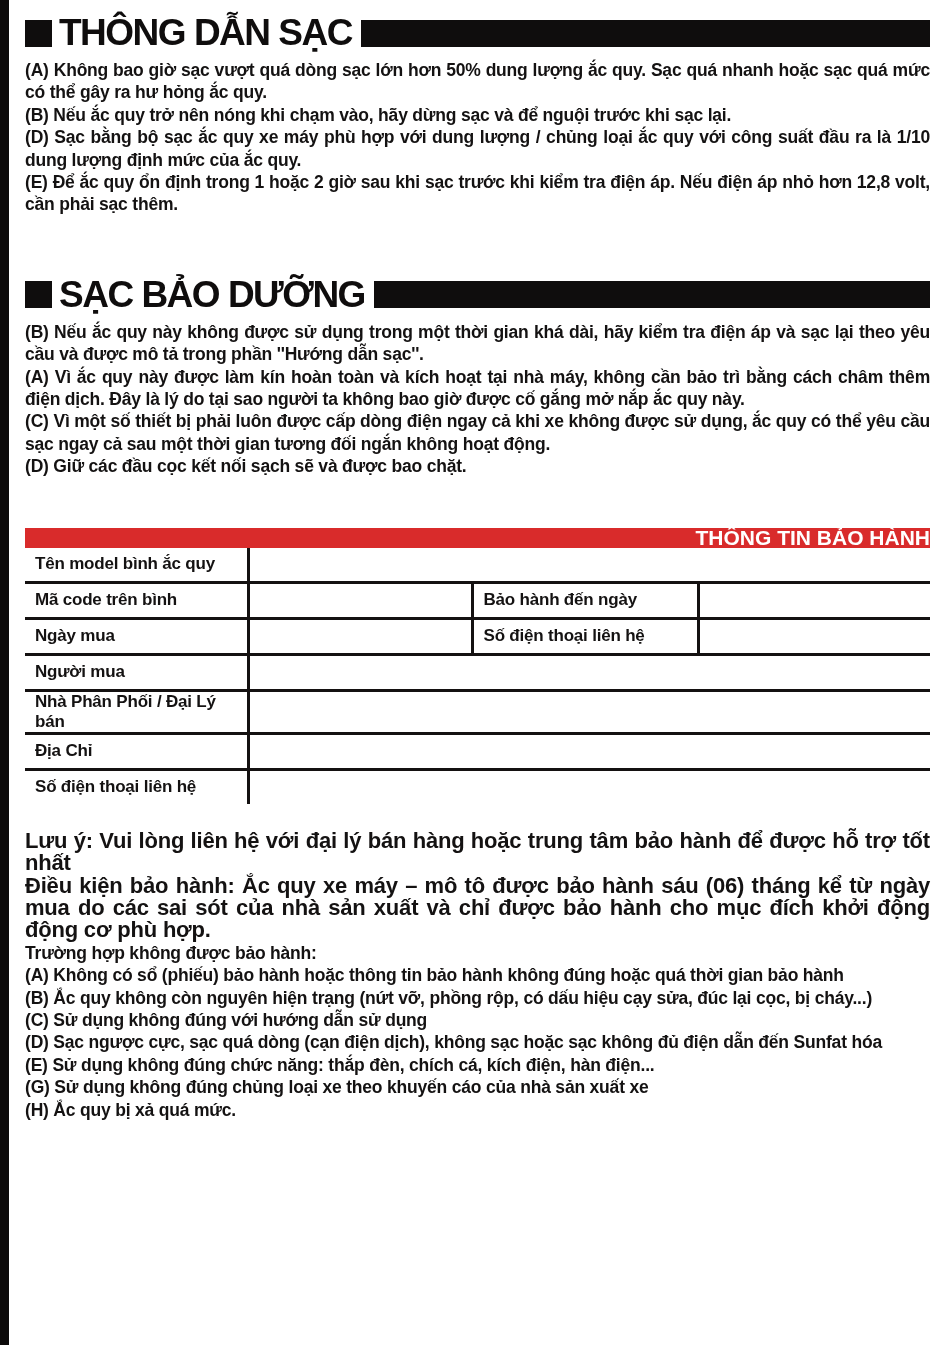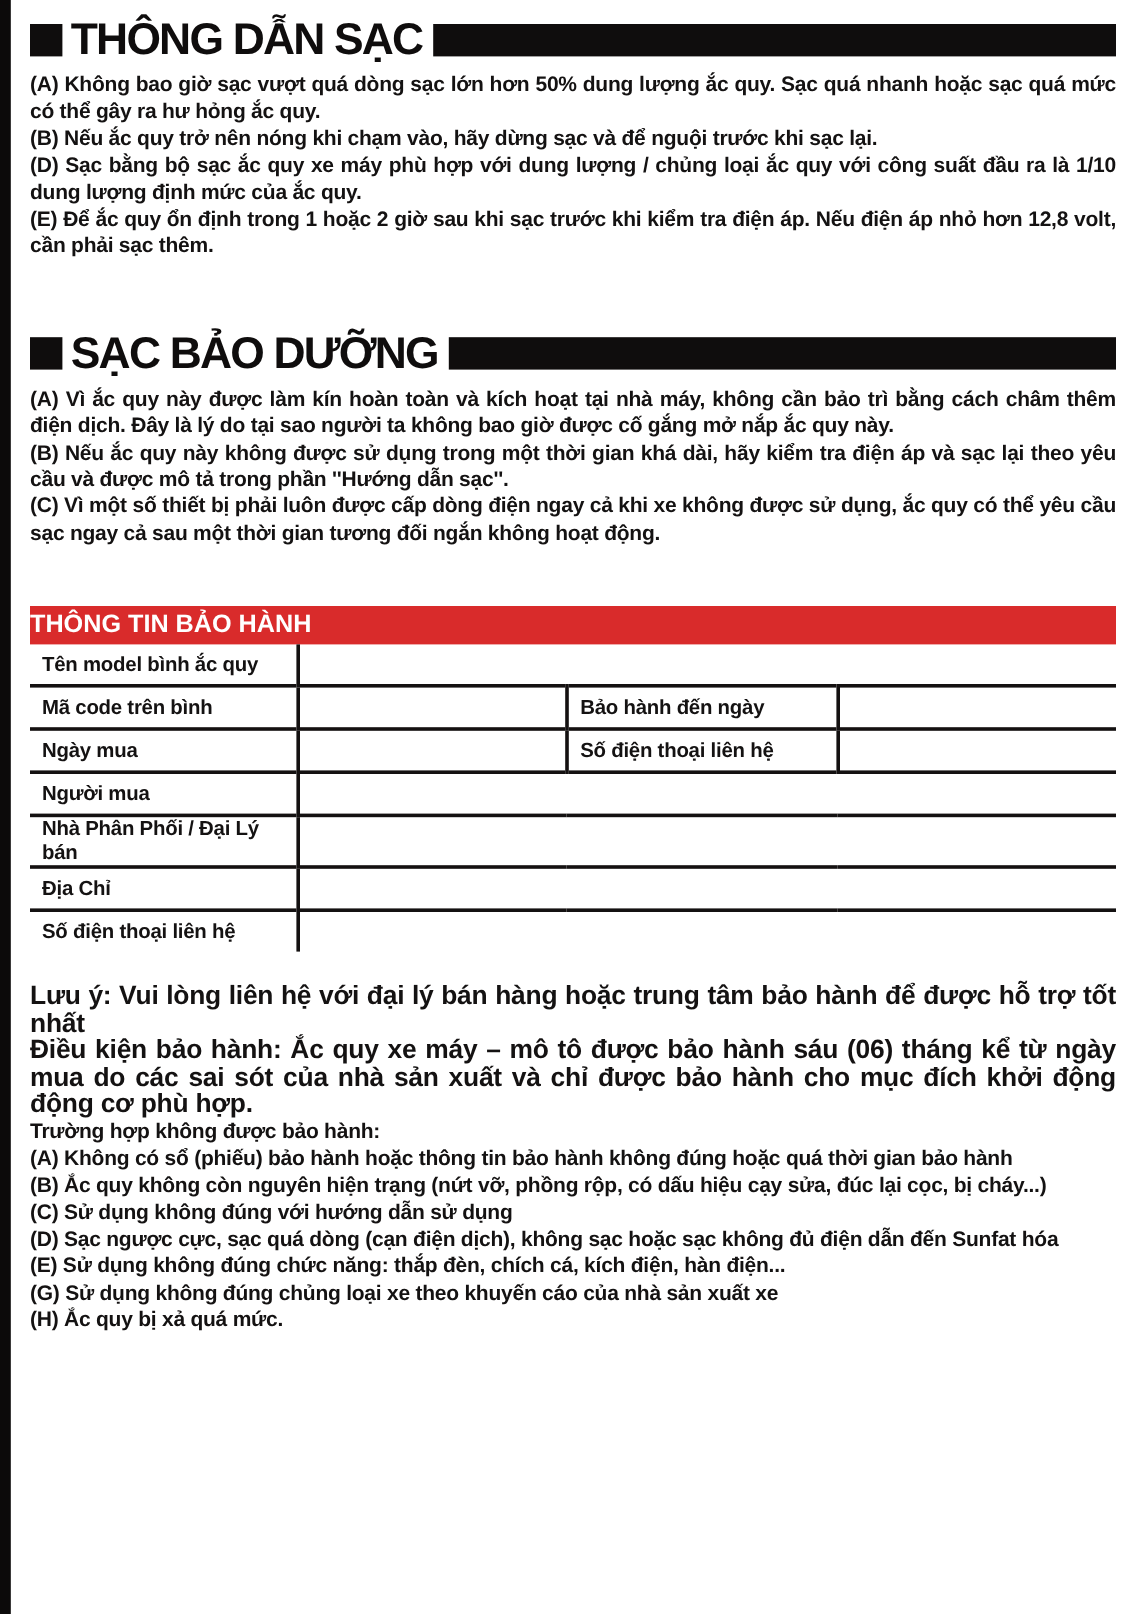--- a/index.html
+++ b/index.html
@@ -31,22 +31,22 @@
   }
   .title-bar{flex:1 1 auto;height:27px;background:#0f0d0d;margin-left:9px;}
   
   .para-block{margin-top:7px;}
   .para-block p{
     margin:0;font-size:17.5px;line-height:22.4px;text-align:justify;
     letter-spacing:-0.2px;color:#141212;
   }
   
   .warranty-header{
-    margin-top:50px;height:32px;background:#d92b2b;
-    display:flex;align-items:center;justify-content:flex-start;
+    margin-top:50px;height:20px;background:#d92b2b;
+    display:flex;align-items:center;justify-content:flex-end;
   }
   .warranty-header span{
     color:#ffffff;font-size:21px;font-weight:700;letter-spacing:0px;
   }
   table.warranty{
     width:100%;border-collapse:collapse;table-layout:fixed;
   }
   table.warranty td{
     height:33px;padding:0 0 0 10px;font-size:17px;font-weight:700;
     letter-spacing:-0.2px;vertical-align:middle;color:#141212;
@@ -80,23 +80,24 @@
     <p>(D) Sạc bằng bộ sạc ắc quy xe máy phù hợp với dung lượng / chủng loại ắc quy với công suất đầu ra là 1/10 dung lượng định mức của ắc quy.</p>
     <p>(E) Để ắc quy ổn định trong 1 hoặc 2 giờ sau khi sạc trước khi kiểm tra điện áp. Nếu điện áp nhỏ hơn 12,8 volt, cần phải sạc thêm.</p>
   </div>
 
   <div class="section-header second">
     <div class="title-square"></div>
     <div class="section-title">SẠC BẢO DƯỠNG</div>
     <div class="title-bar"></div>
   </div>
   <div class="para-block">
+    <p>(B) Nếu ắc quy này không được sử dụng trong một thời gian khá dài, hãy kiểm tra điện áp và sạc lại theo yêu cầu và được mô tả trong phần ''Hướng dẫn sạc''.</p>
     <p>(A) Vì ắc quy này được làm kín hoàn toàn và kích hoạt tại nhà máy, không cần bảo trì bằng cách châm thêm điện dịch.  Đây là lý do tại sao người ta không bao giờ được cố gắng mở nắp ắc quy này.</p>
-    <p>(B) Nếu ắc quy này không được sử dụng trong một thời gian khá dài, hãy kiểm tra điện áp và sạc lại theo yêu cầu và được mô tả trong phần ''Hướng dẫn sạc''.</p>
     <p>(C) Vì một số thiết bị phải luôn được cấp dòng điện ngay cả khi xe không được sử dụng, ắc quy có thể yêu cầu sạc ngay cả sau một thời gian tương đối ngắn không hoạt động.</p>
+    <p>(D) Giữ các đầu cọc kết nối sạch sẽ và được bao chặt.</p>
   </div>
 
   <div class="warranty-header">
     <span>THÔNG TIN BẢO HÀNH</span>
   </div>
 
   <table class="warranty">
     <colgroup>
         <col class="c1">
         <col class="c2">

